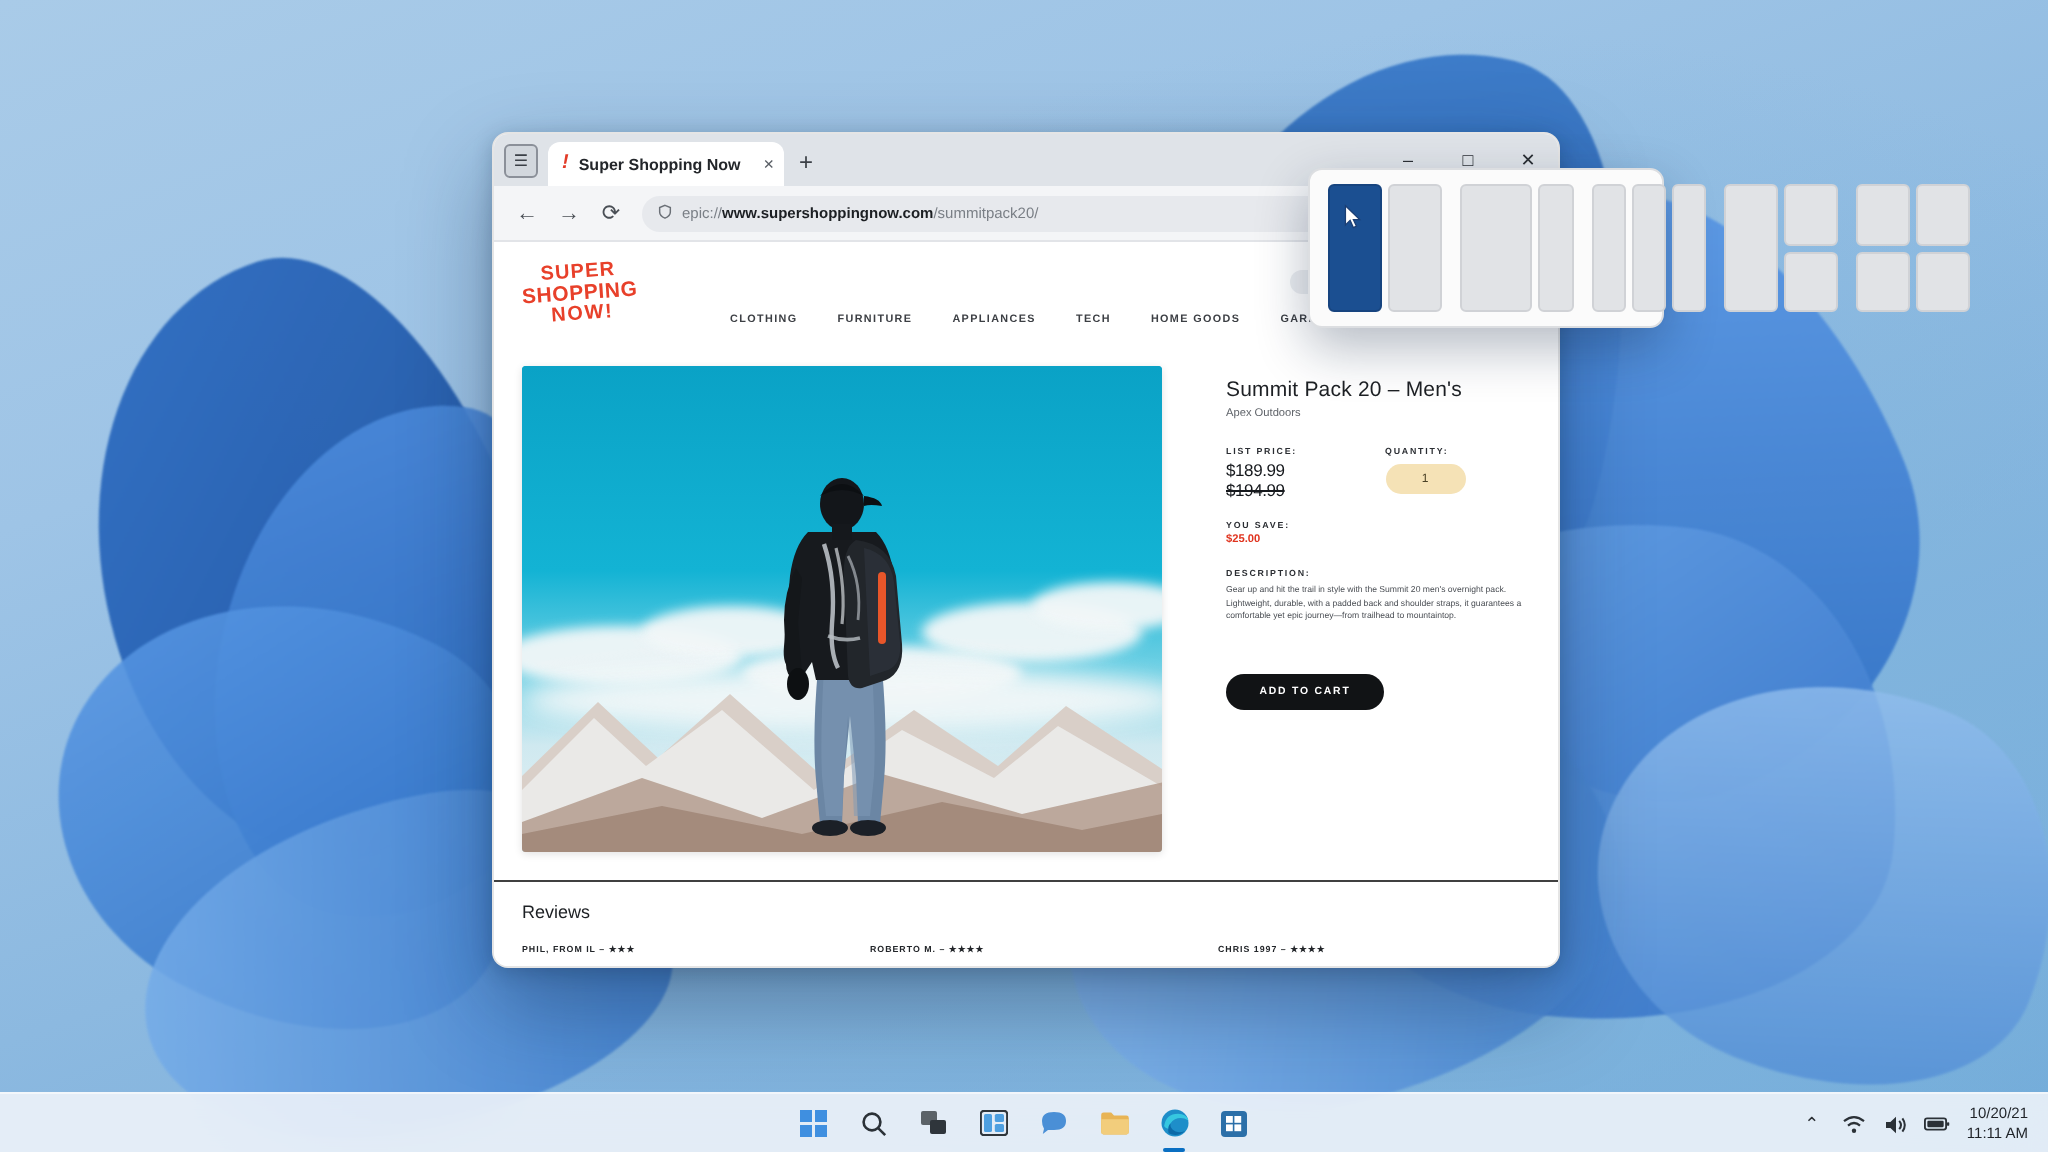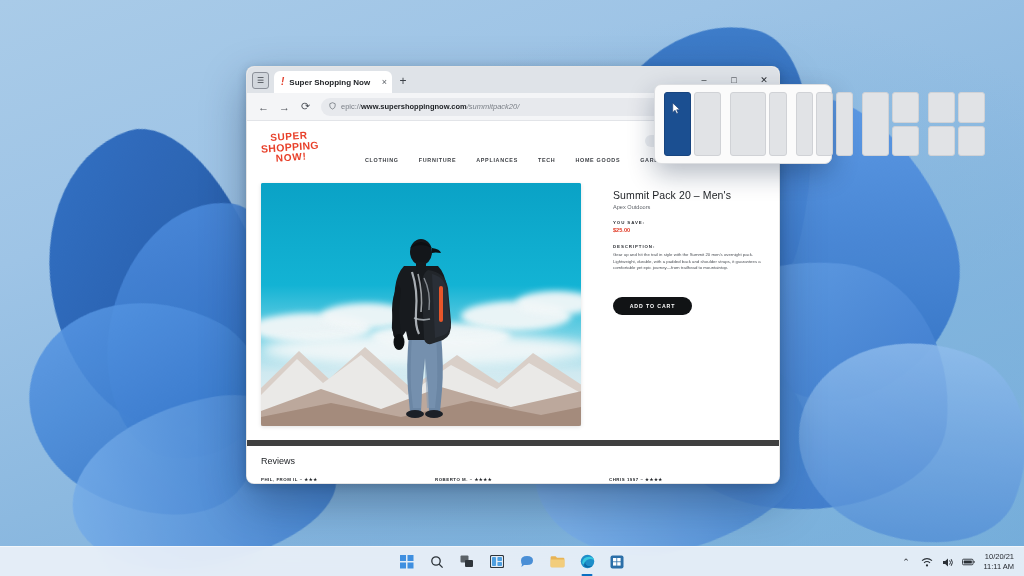--- a/index.html
+++ b/index.html
@@ -84,21 +84,21 @@
     width: 19px; height: 19px; display: flex; align-items: center; justify-content: center;
     color: #4a4f56; font-size: 11px; border-radius: 4px;
   }
   #omnibox {
     flex: 1; height: 18px; background: #e7e9ed; border-radius: 9px;
     display: flex; align-items: center; gap: 5px; padding: 0 8px;
     font-size: 7.5px; color: #6b7077; margin-left: 4px;
   }
   #url-text b { color: #1c1f23; font-weight: 700; }
   #url-text .scheme { color: #7a7f86; }
-  #url-text .path { color: #7a7f86; font-style: italic; }
+  #url-text .path { color: #7a7f86; }
 
   
   #viewport {
     position: relative; height: 362px; background: #fff; overflow: hidden;
   }
 
   
   #site-header {
     height: 62px; padding: 8px 14px 0 14px;
     display: flex; align-items: flex-start; position: relative;
@@ -152,21 +152,21 @@
   #save-amt { font-size: 5.6px; color: #e0341f; margin-top: 2px; font-weight: 600; }
   #desc-block { margin-top: 11px; width: 152px; }
   #desc-text { font-size: 4.3px; line-height: 1.55; color: #4a4e54; margin-top: 3px; }
   #add-cart {
     margin-top: 25px; width: 79px; height: 18px; background: #111315;
     border-radius: 10px; color: #fff; font-size: 5.2px; letter-spacing: .9px;
     display: flex; align-items: center; justify-content: center; font-weight: 700;
   }
 
   
-  #reviews { margin-top: 14px; padding: 0 14px; border-top: 6px solid #404040; padding-top: 10px;}
+  #reviews { margin-top: 14px; padding: 0 14px; border-top: 1px solid #404040; padding-top: 10px;}
   #rev-title { font-size: 9px; color: #1d2024; }
   #rev-grid { display: flex; gap: 18px; margin-top: 11px; }
   .rev { flex: 1; }
   .rev-head { font-size: 4.4px; letter-spacing: .5px; color: #23262a; font-weight: 700; }
 
   
   #snap {
     position: absolute; left: 654px; top: 84px;
     width: 178px; height: 80px;
     background: #fbfbfb; border: 1px solid #dcdee1; border-radius: 7px;
@@ -325,20 +325,31 @@
             <path d="M42 48 q5 20 3 38" fill="none" stroke="#c9ced2" stroke-width="1.6" opacity=".75"></path>
             <path d="M48 52 q7 14 5 32" fill="none" stroke="#aeb4ba" stroke-width="1.4" opacity=".7"></path>
             <path d="M38 92 q8 3 16 1" fill="none" stroke="#b9bfc4" stroke-width="1.8" opacity=".8"></path>
           </svg>
         </div>
 
         <div id="details">
           <div id="ptitle">Summit Pack 20 – Men's</div>
           <div id="pbrand">Apex Outdoors</div>
 
+          <div id="price-row">
+            <div>
+              <div class="lbl">LIST PRICE:</div>
+              <div id="price-now">$189.99</div>
+              <div id="price-was">$194.99</div>
+            </div>
+            <div>
+              <div class="lbl">QUANTITY:</div>
+              <div id="qty-pill">1</div>
+            </div>
+          </div>
 
           <div id="save-block">
             <div class="lbl">YOU SAVE:</div>
             <div id="save-amt">$25.00</div>
           </div>
 
           <div id="desc-block">
             <div class="lbl">DESCRIPTION:</div>
             <div id="desc-text">Gear up and hit the trail in style with the Summit 20 men's overnight pack. Lightweight, durable, with a padded back and shoulder straps, it guarantees a comfortable yet epic journey—from trailhead to mountaintop.</div>
           </div>

